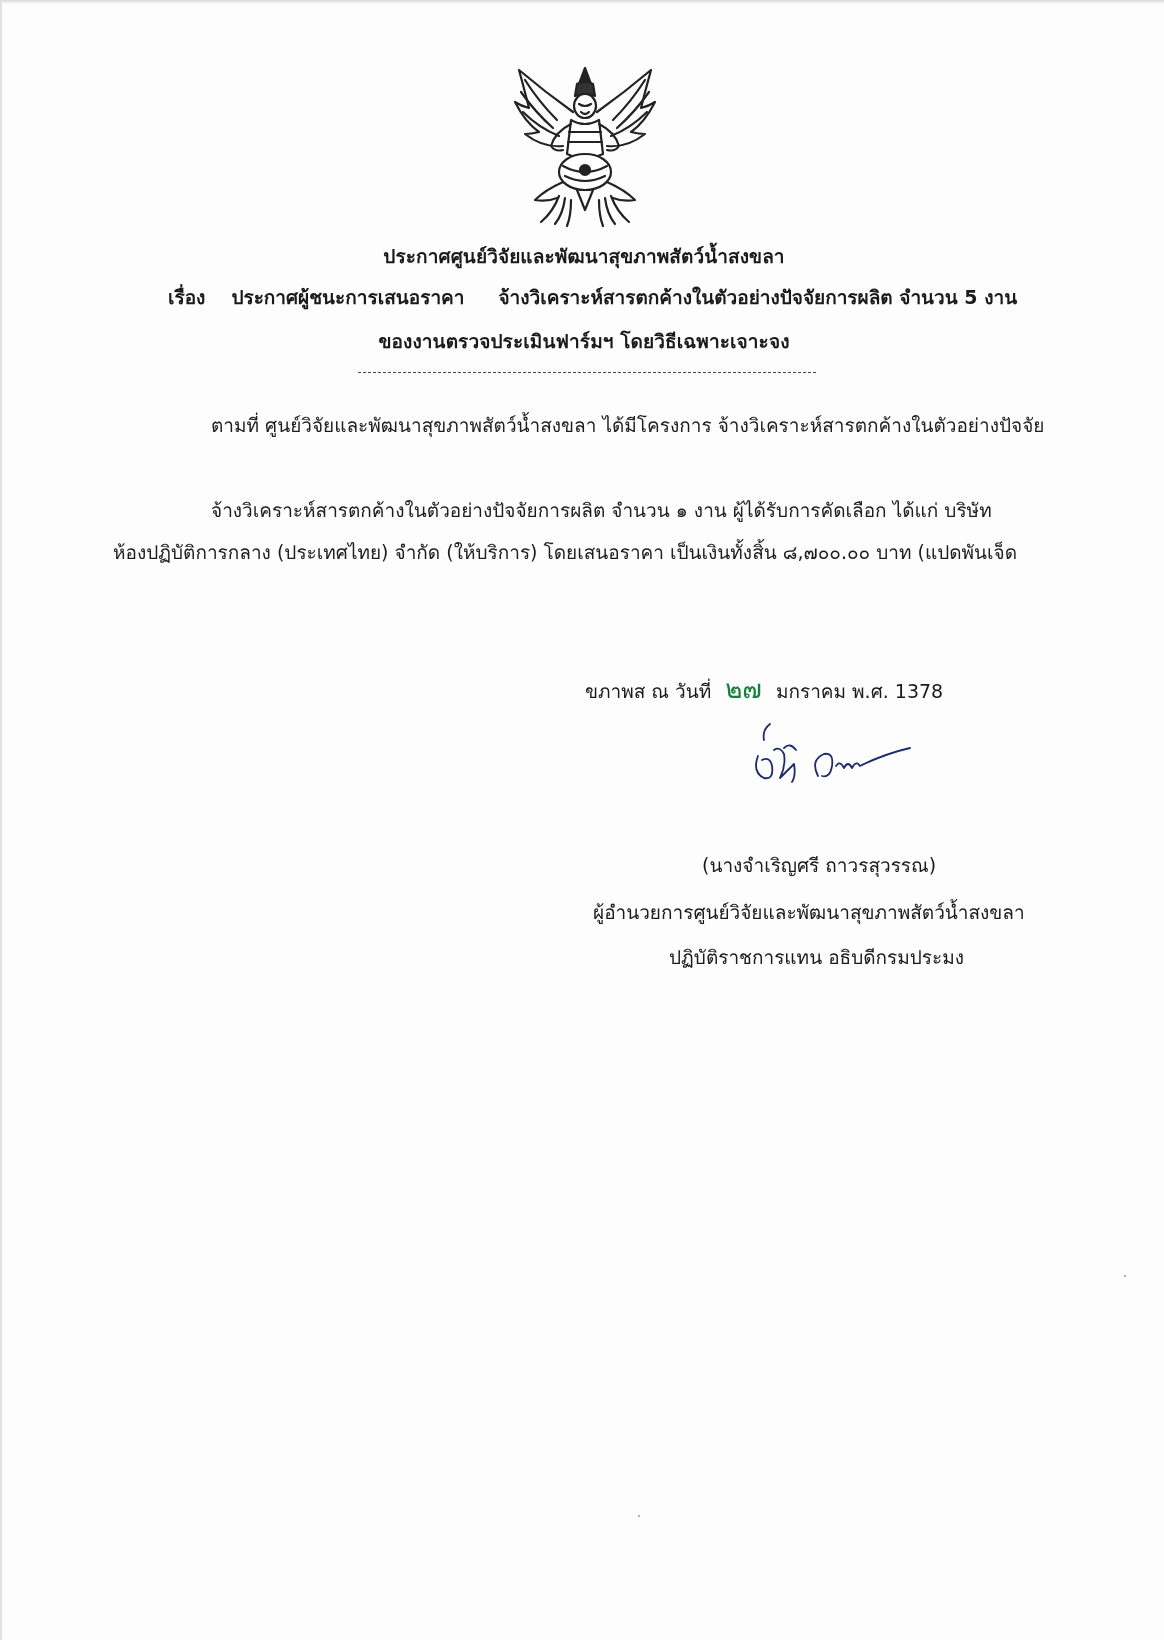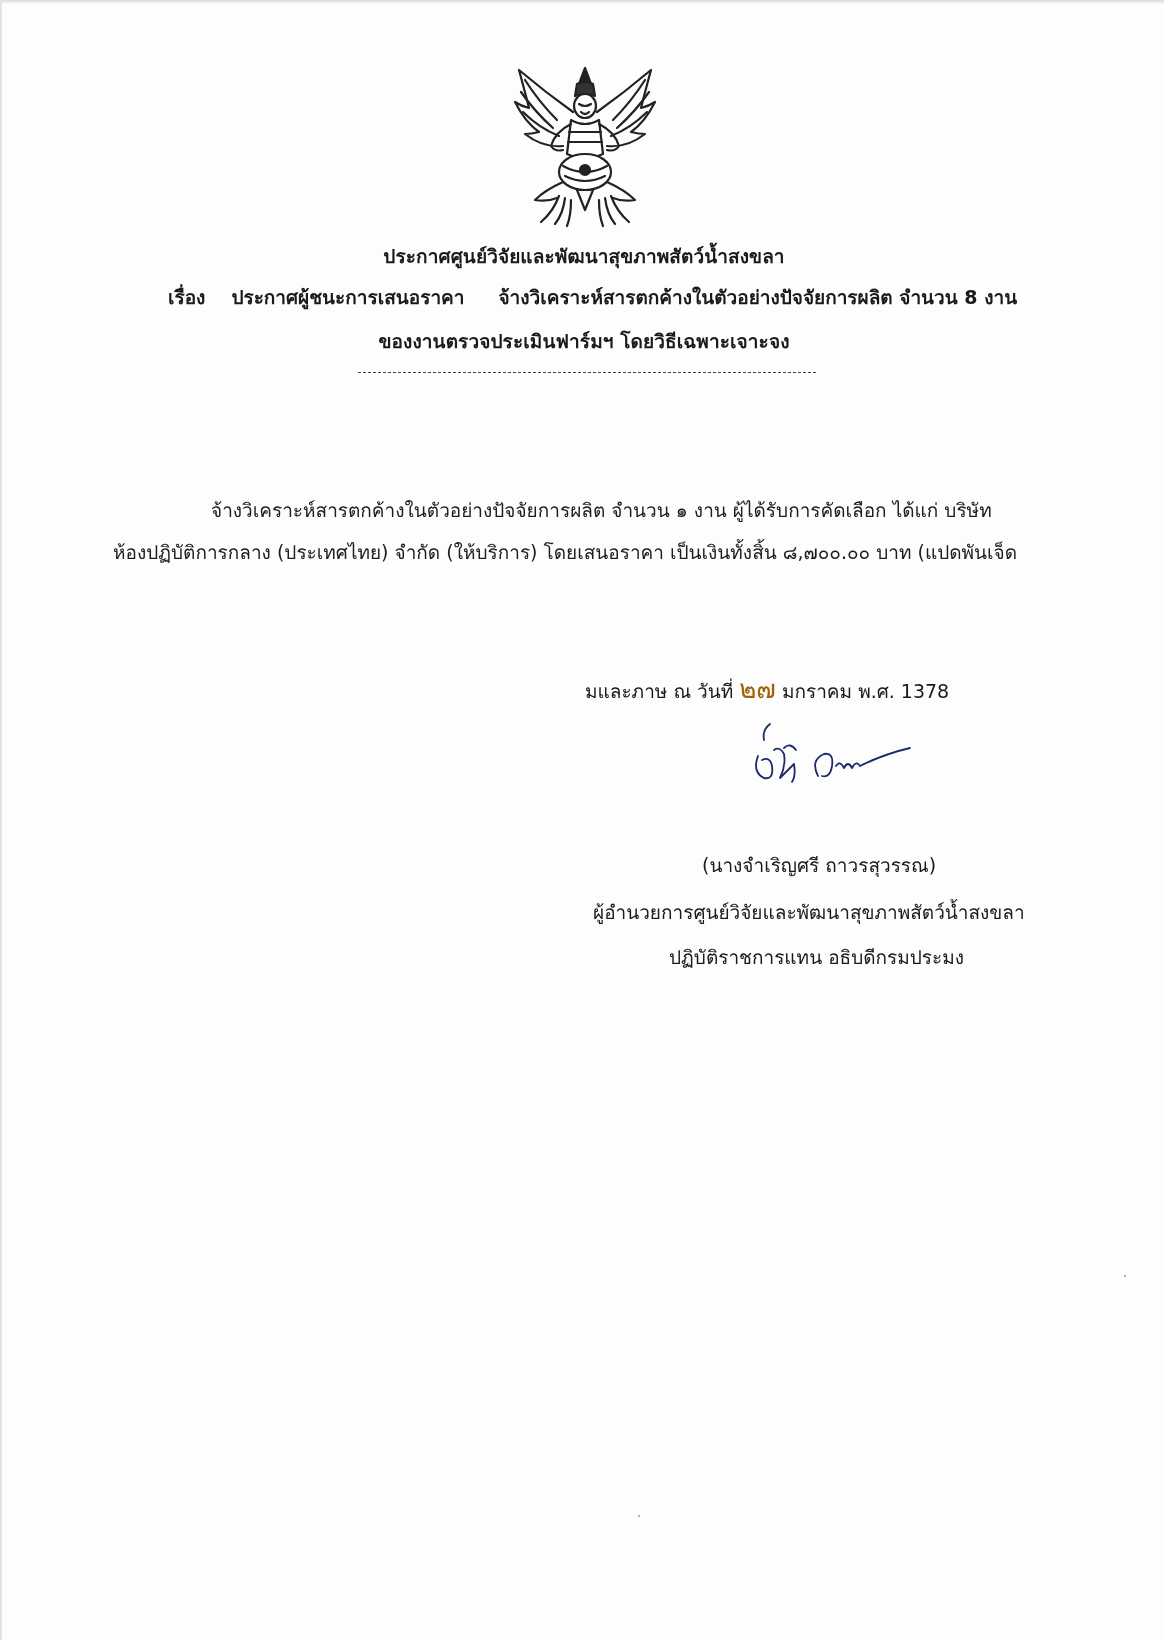--- a/index.html
+++ b/index.html
@@ -72,23 +72,23 @@
     }
     .date-line {
       position: absolute;
       top: 668px;
       left: 583px;
       font-size: 19px;
       white-space: nowrap;
     }
     .date-line .hand {
       font-family: Liberation Serif, serif;
-      color: #a16207;
+      color: #15803d;
       font-size: 26px;
-      margin: 0 6px;
+      margin: 0 14px;
     }
     .signature {
       position: absolute;
       left: 742px;
       top: 720px;
       width: 190px;
       height: 90px;
     }
     .sig-block {
       position: absolute;
@@ -154,32 +154,33 @@
       <path d="M106 134 Q112 150 124 160"></path>
       <path d="M100 136 Q102 152 110 162"></path>
       <path d="M94 138 Q94 154 98 164"></path>
       <path d="M72 128 L80 148 L88 128"></path>
     </g>
   </svg>
 
   <div class="title l1">ประกาศศูนย์วิจัยและพัฒนาสุขภาพสัตว์น้ำสงขลา</div>
 
   <div class="subject">
-    <span class="label">เรื่อง</span><span class="lead">ประกาศผู้ชนะการเสนอราคา</span><span>จ้างวิเคราะห์สารตกค้างในตัวอย่างปัจจัยการผลิต จำนวน 8 งาน</span>
+    <span class="label">เรื่อง</span><span class="lead">ประกาศผู้ชนะการเสนอราคา</span><span>จ้างวิเคราะห์สารตกค้างในตัวอย่างปัจจัยการผลิต จำนวน 5 งาน</span>
   </div>
   <div class="title l3">ของงานตรวจประเมินฟาร์มฯ โดยวิธีเฉพาะเจาะจง</div>
 
   <div class="divider"></div>
 
+  <div class="para-line" style="top:410px; left:209px;">ตามที่ ศูนย์วิจัยและพัฒนาสุขภาพสัตว์น้ำสงขลา ได้มีโครงการ จ้างวิเคราะห์สารตกค้างในตัวอย่างปัจจัย</div>
 
   <div class="para-line" style="top:495px; left:209px;">จ้างวิเคราะห์สารตกค้างในตัวอย่างปัจจัยการผลิต จำนวน ๑ งาน  ผู้ได้รับการคัดเลือก  ได้แก่ บริษัท</div>
   <div class="para-line" style="top:537px; left:111px;">ห้องปฏิบัติการกลาง (ประเทศไทย) จำกัด (ให้บริการ) โดยเสนอราคา เป็นเงินทั้งสิ้น ๘,๗๐๐.๐๐ บาท (แปดพันเจ็ด</div>
 
   <div class="date-line">
-    <span>มและภาษ ณ วันที่</span><span class="hand">๒๗</span><span>มกราคม</span>
+    <span>ขภาพส ณ วันที่</span><span class="hand">๒๗</span><span>มกราคม</span>
     <span>พ.ศ.</span>
     <span>1378</span>
   </div>
 
   <svg class="signature" viewBox="0 0 190 90">
     <g fill="none" stroke="#1c2b6b" stroke-width="1.8" stroke-linecap="round" stroke-linejoin="round">
       <path d="M26 4 Q18 10 20 20"></path>
       <path d="M14 36 Q8 52 20 58 Q30 60 28 46 Q26 36 18 40"></path>
       <path d="M30 30 Q36 26 40 34 Q42 46 36 58 Q44 50 50 44 Q52 56 48 62"></path>
       <path d="M40 28 Q46 22 52 30"></path>

